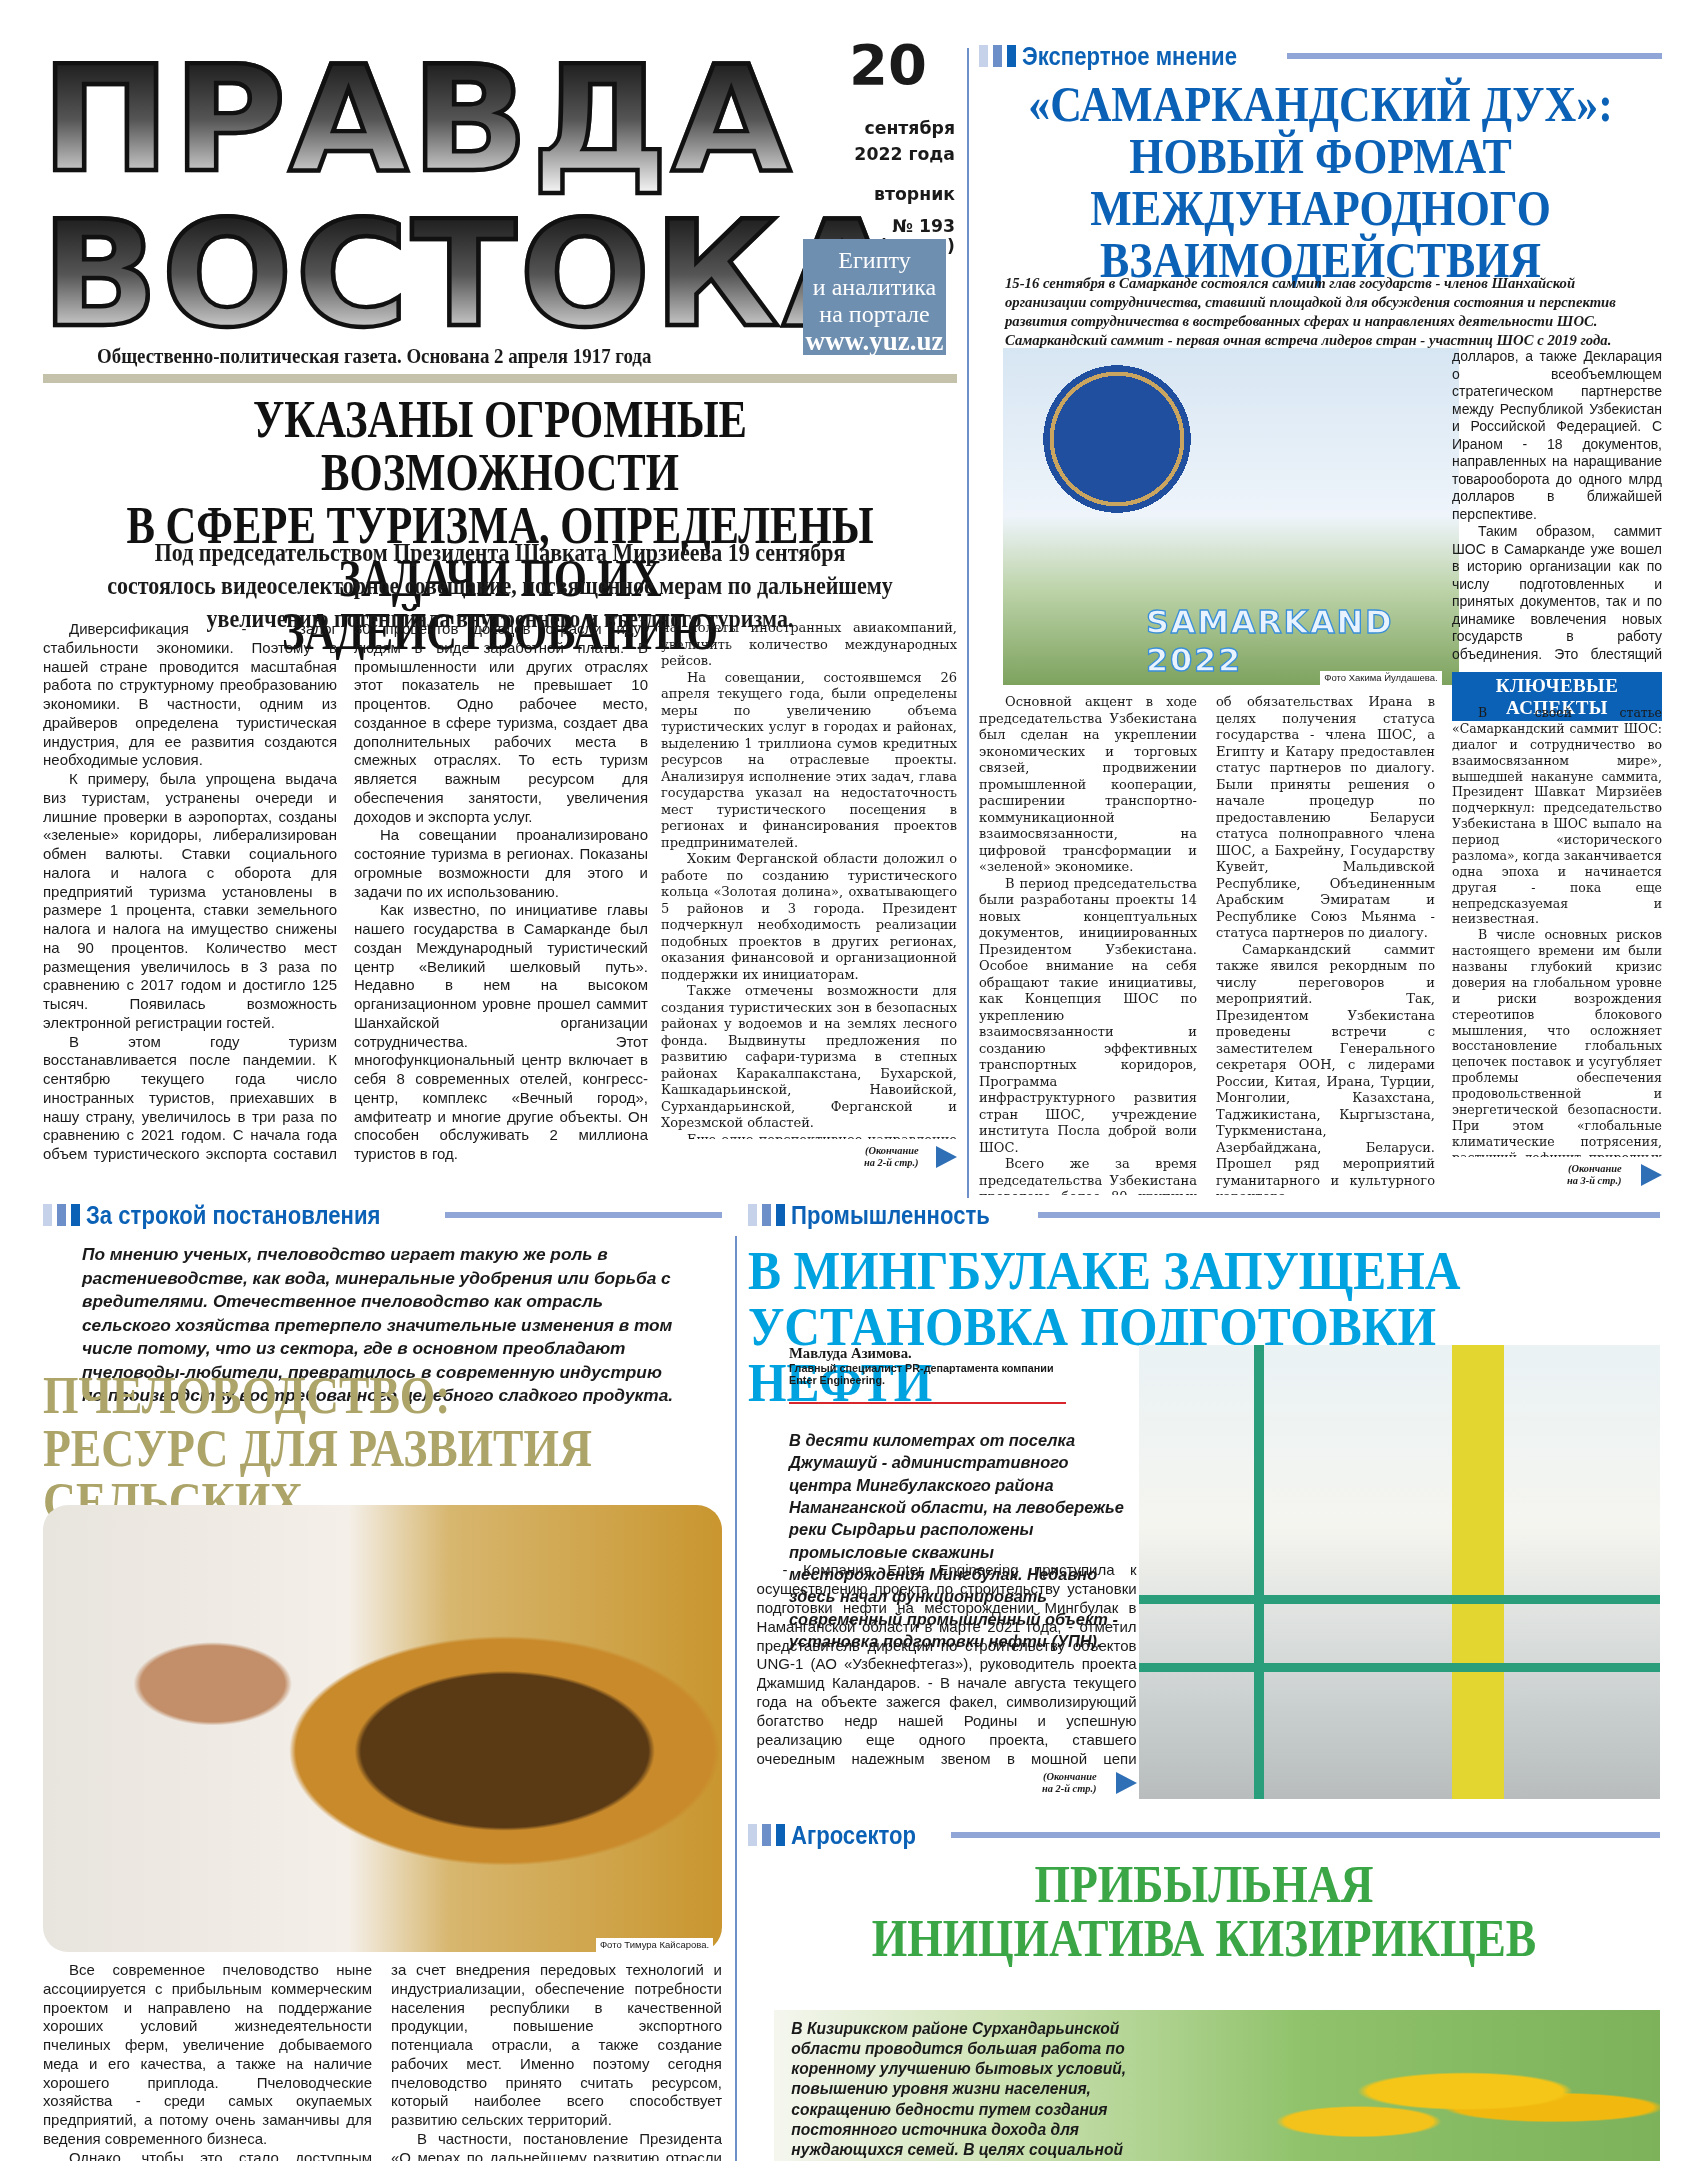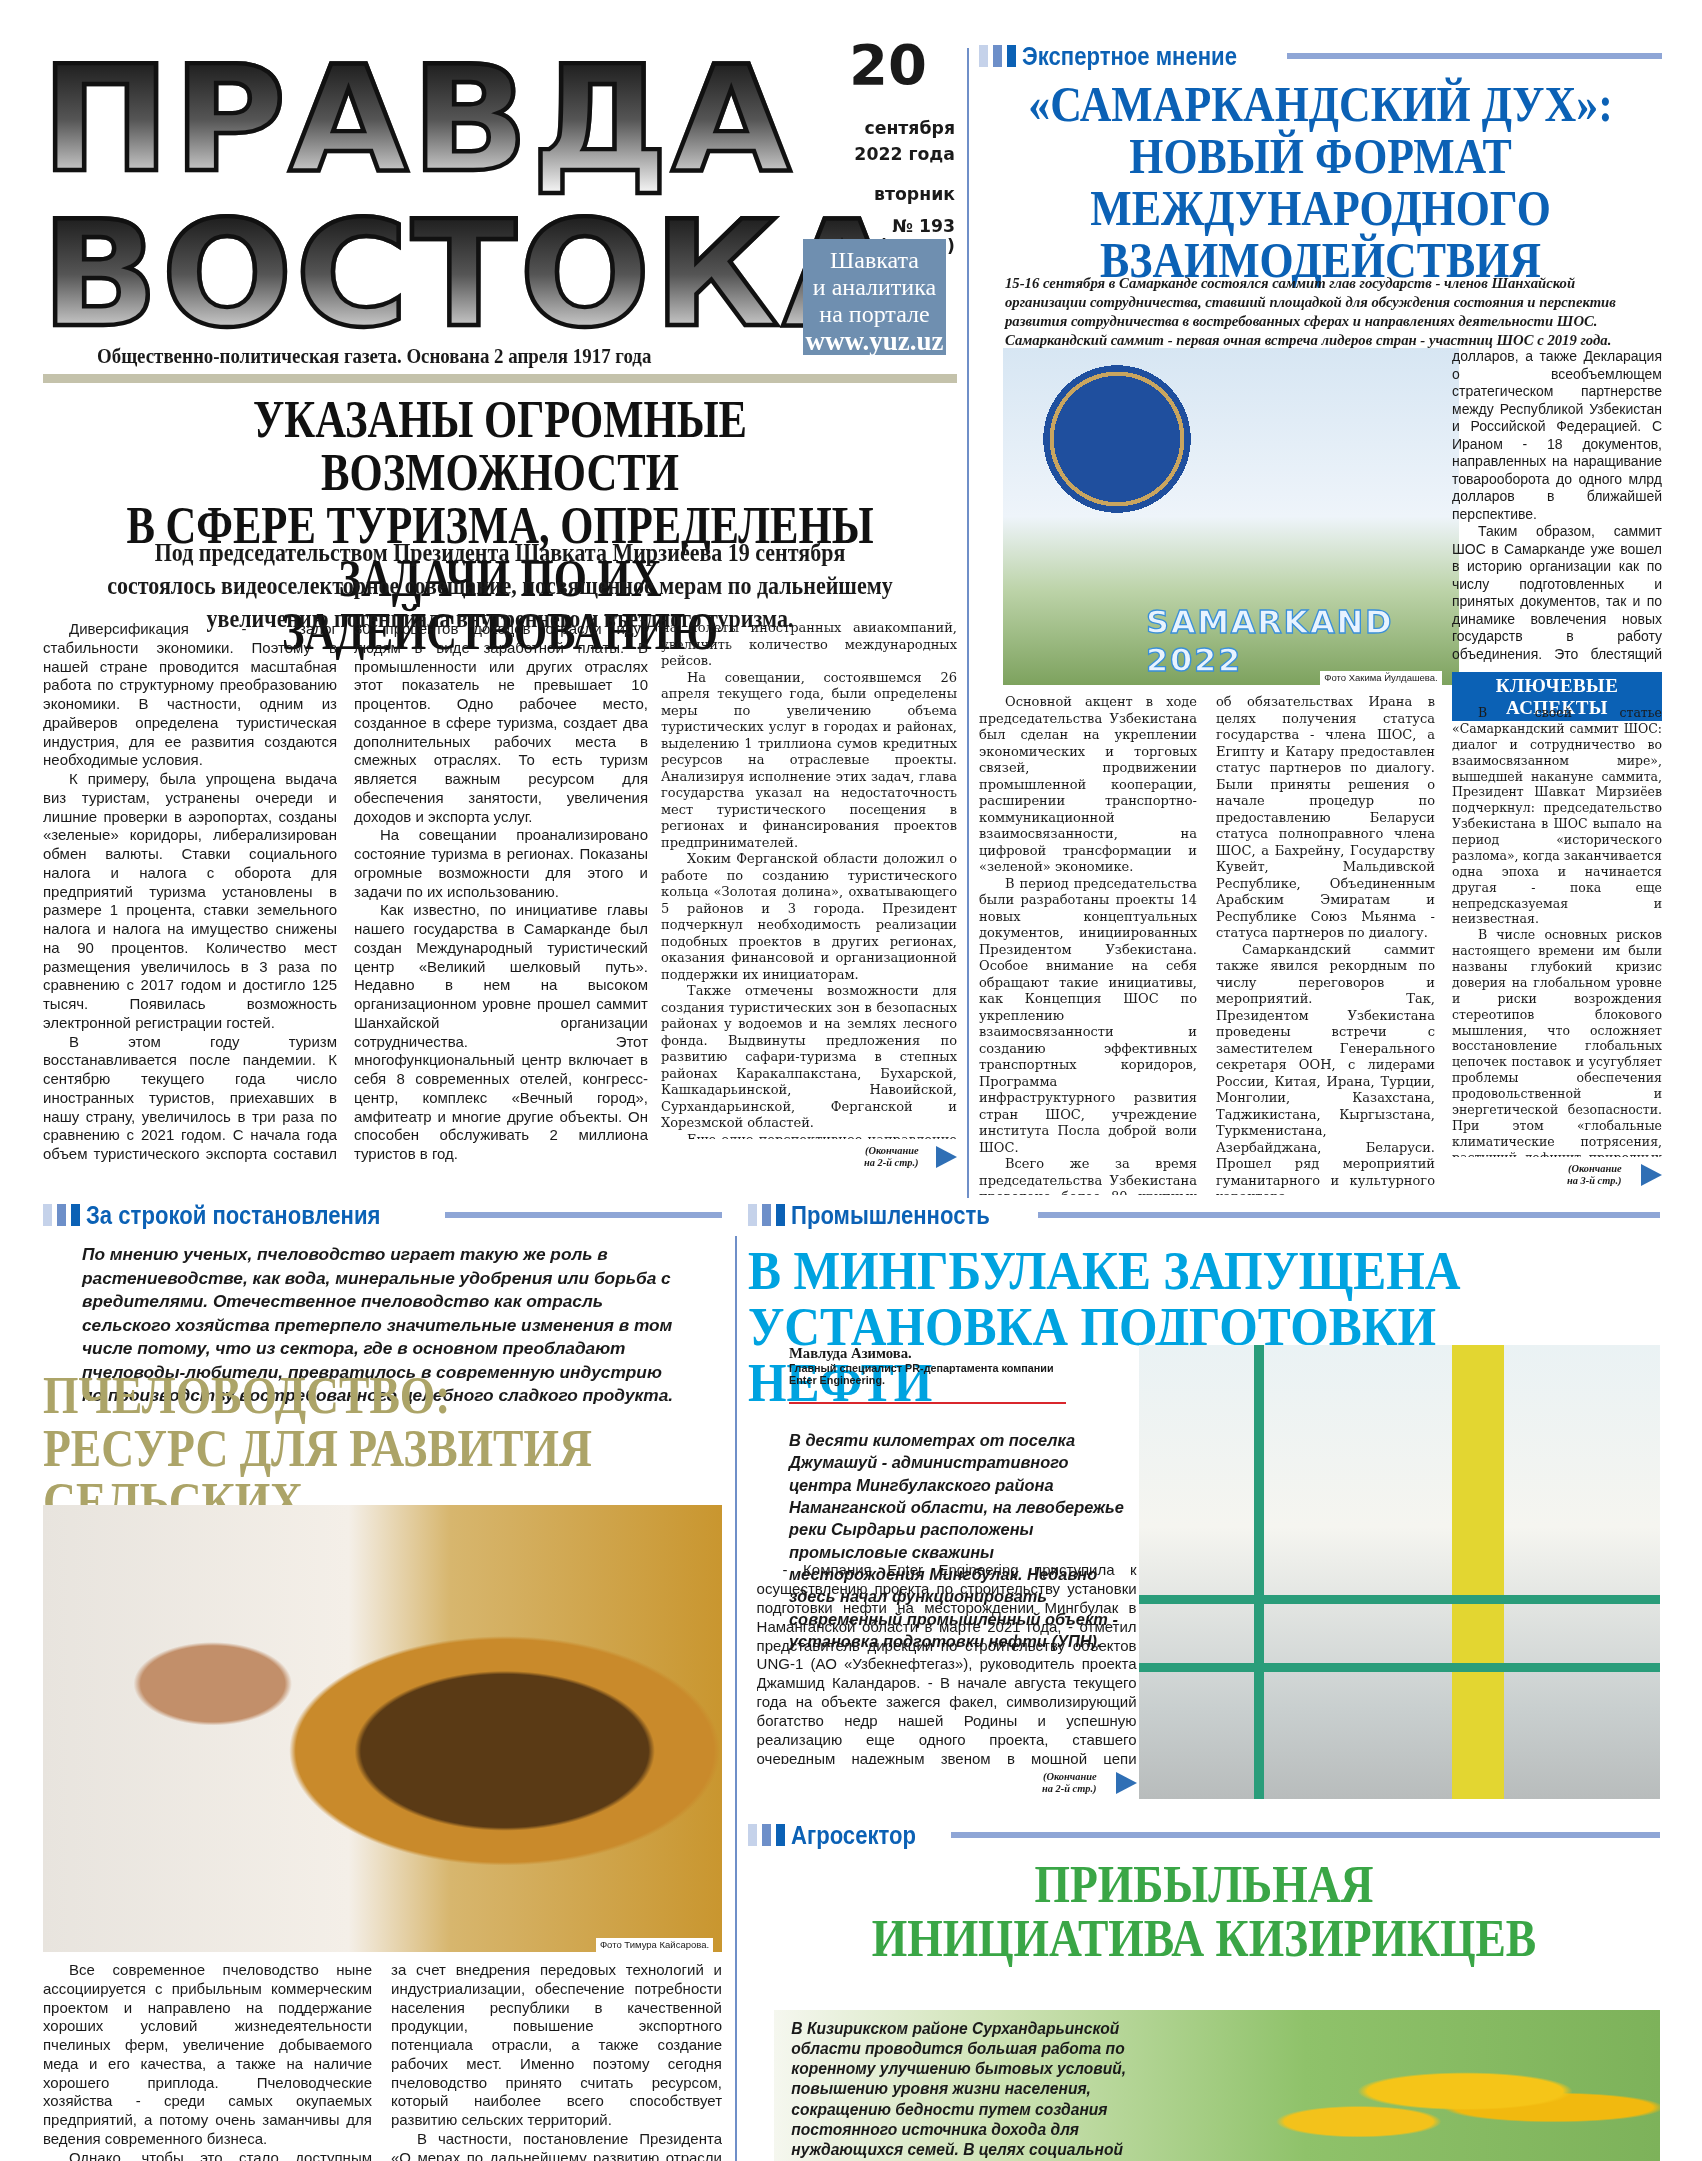--- a/index.html
+++ b/index.html
@@ -49,21 +49,21 @@
   .kbox{background:#0b61b5;color:#fff;font-weight:bold;font-size:19px;text-align:center;padding:2.6px 0;letter-spacing:0.4px}
   .caption{background:#fff;font-family:"Liberation Sans",sans-serif;font-size:9.5px;padding:1.7px 4.3px}
 
   
   .img-summit{background:
      radial-gradient(circle at 25% 27%,#1f4f9e 0 15%,#c9a55f 15% 16%,#1f4f9e 16% 17.5%,transparent 17.5%),
      linear-gradient(180deg,#d7e6f3 0%,#eef4fa 50%,#bcd3a8 72%,#7da25e 100%); margin-left: 24px;}
   .img-bee{background:
      radial-gradient(ellipse at 25% 40%,#c28f6a 0 10%,transparent 11%),
      radial-gradient(ellipse at 68% 55%,#5a3a15 0 22%,#c98a2b 23% 32%,transparent 33%),
-     linear-gradient(90deg,#e8e4de 0%,#f4efe8 45%,#d7b66e 60%,#c9962f 100%);}
+     linear-gradient(90deg,#e8e4de 0%,#f4efe8 45%,#d7b66e 60%,#c9962f 100%); border-radius: 25px;}
   .img-oil{background:
      linear-gradient(180deg,transparent 0 55%,#2a9d7a 55% 57%,transparent 57% 70%,#2a9d7a 70% 72%,transparent 72%),
      linear-gradient(90deg,transparent 0 22%,#2a9d7a 22% 24%,transparent 24% 60%,#e3d631 60% 70%,transparent 70%),
      linear-gradient(180deg,#eaf2f4 0%,#f5f5f0 40%,#c9cfcf 80%,#b8bcbc 100%);}
   .img-corn{background:
      radial-gradient(ellipse at 66% 55%,#f3c21b 0 9%,transparent 10%),
      radial-gradient(ellipse at 78% 40%,#f5c518 0 10%,transparent 11%),
      radial-gradient(ellipse at 88% 48%,#f1b90f 0 9%,transparent 10%),
      linear-gradient(180deg,transparent 0 78%,#b36b22 78% 100%),
      linear-gradient(90deg,#f5f7ef 0%,#cfe3b6 25%,#8fc26a 60%,#7db25a 100%);}
@@ -77,21 +77,21 @@
 
   <div class="abs" style="left:821px;top:37px;width:134px">
     <div class="date-big">20</div>
     <div class="date-sm" style="margin-top:26px">сентября</div>
     <div class="date-sm" style="margin-top:6px">2022 года</div>
     <div class="date-sm" style="margin-top:20px">вторник</div>
     <div class="date-sm" style="margin-top:12px">№ 193 (29963)</div>
   </div>
 
   <div class="abs portal" style="left:803px;top:239px;width:143px;height:116px">
-    <div>Шавката</div>
+    <div>Египту</div>
     <div>и аналитика</div>
     <div>на портале</div>
     <b>www.yuz.uz</b>
   </div>
 
   <div class="abs tagline" style="left:97px;top:344px">Общественно-политическая газета. Основана 2 апреля 1917 года</div>
   <div class="abs rule-khaki" style="left:43px;top:374px;width:914px;height:8.6px"></div>
 </div>
 
 <div class="abs vline" style="left:967px;top:48px;height:1150px"></div>

